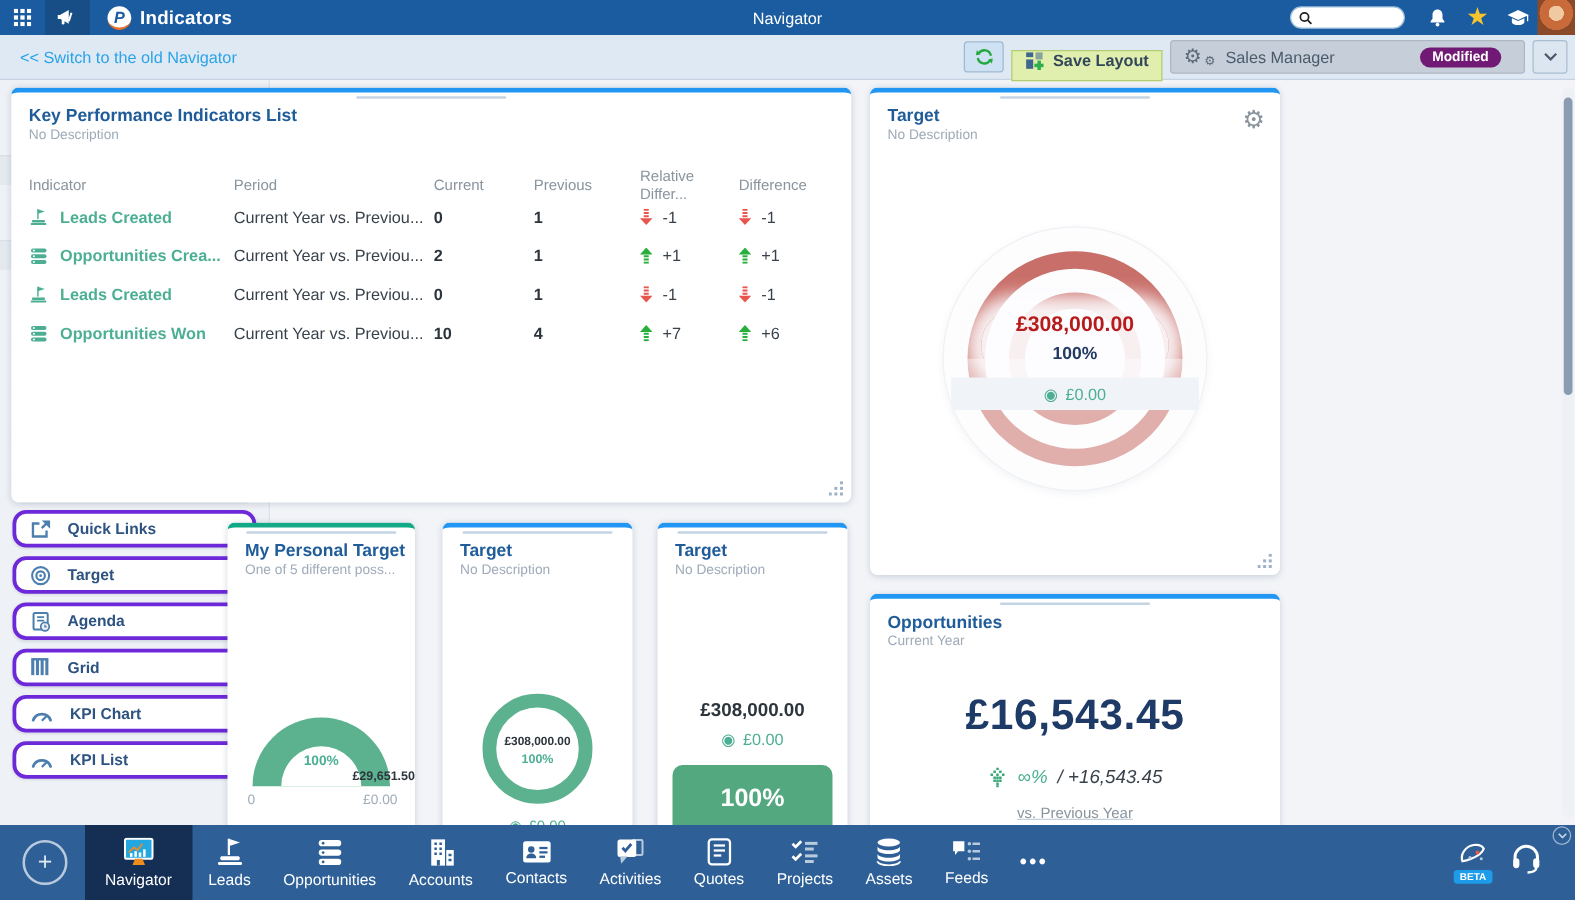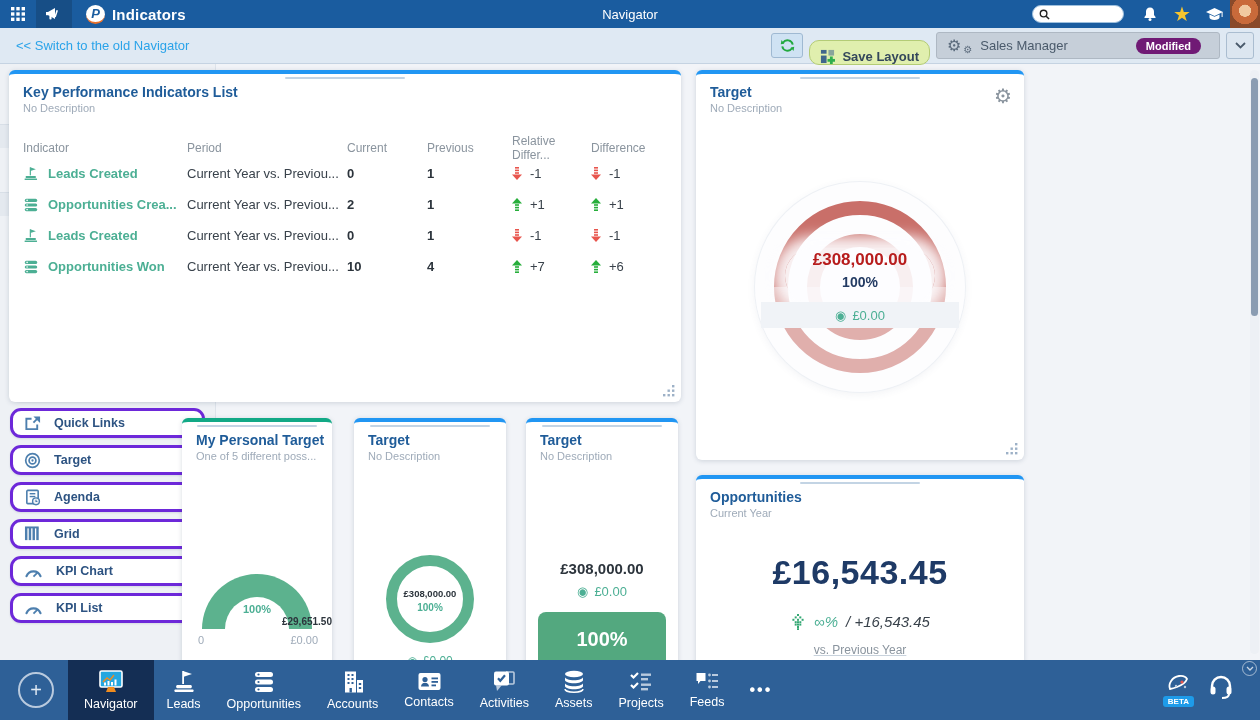--- a/index.html
+++ b/index.html
@@ -27,22 +27,22 @@
   .tb-avatar { width:30px; height:28px; background:
       radial-gradient(circle at 50% 38%, #f0c9a0 0 26%, #c96a3a 27% 58%, #8a4a2a 59% 100%); cursor:pointer; }
 
   
   .subheader { position:absolute; top:28px; left:0; width:100%; height:36px; background:#dfe9f3;
                border-bottom:1px solid #c5d3e2; display:flex; align-items:center; }
   .switch-link { margin-left:16px; color:#2aa3e9; font-size:13px; cursor:pointer; }
   .sh-right { margin-left:auto; display:flex; align-items:center; margin-right:6px; gap:6px; }
   .btn-refresh { width:32px; height:25px; background:#cfe2f3; border:1px solid #9fb9d2; border-radius:3px;
                  display:flex; align-items:center; justify-content:center; cursor:pointer; }
-  .btn-save { height:25px; background:#e0efae; border:1px solid #b4cc76; border-radius:10px;
-              display:flex; align-items:flex-end; gap:7px; padding:0 10px; cursor:pointer;
+  .btn-save { height:25px; background:#e0efae; border:1px solid #b4cc76; border-radius:0;
+              display:flex; align-items:flex-start; gap:7px; padding:0 10px; cursor:pointer;
               font-size:13px; font-weight:bold; color:#33475b;margin-top:14px; }
   .profile-wrap { display:flex; align-items:center; background:#c6cfd9; border:1px solid #aeb8c3;
                   border-radius:3px; height:27px; overflow:hidden; }
   .profile-main { display:flex; align-items:center; gap:8px; padding:0 10px; height:100%; cursor:pointer; }
   .gear-glyph { color:#5b6b7c; font-size:16px; line-height:16px; }
   .gear-glyph-sm { color:#5b6b7c; font-size:10px; line-height:10px; margin-left:-6px; margin-top:8px; }
   .profile-name { font-size:13px; color:#4a5a6b; margin-right:60px; }
   .badge-modified { background:#701a75; color:#fff; font-size:11px; font-weight:bold;
                     border-radius:9px; padding:2px 10px; margin-right:8px; }
   .btn-chevron { width:28px; height:27px; background:#dce6f0; border:1px solid #aabdd0; border-radius:3px;
@@ -765,47 +765,56 @@
     <div class="bn-item">
       <svg width="24" height="23" viewBox="0 0 24 23">
           <path d="M16 14h5c1 0 1-1 1-1V3s0-1-1-1h-7" fill="none" stroke="#b9cade" stroke-width="1.6"></path>
           <rect x="2" y="1.5" width="15" height="14" rx="2" fill="#fff"></rect>
           <polyline points="6,8.2 8.3,10.8 13,5.2" fill="none" stroke="#2e6097" stroke-width="2.2"></polyline>
           <polygon points="4,15 10,15 5,21" fill="#b9cade"></polygon>
         </svg>
       <span class="bn-lbl">Activities</span>
     </div>
 
+    <div class="bn-item">
+      <svg width="21" height="23" viewBox="0 0 21 23">
+          <rect x="2" y="1.5" width="17" height="20" rx="2.5" fill="none" stroke="#fff" stroke-width="1.8"></rect>
+          <rect x="6" y="5.5" width="9" height="1.8" fill="#fff"></rect>
+          <rect x="6" y="9.5" width="9" height="1.8" fill="#fff"></rect>
+          <rect x="6" y="13.5" width="6" height="1.8" fill="#fff"></rect>
+        </svg>
+      <span class="bn-lbl">Quotes</span>
+    </div>
+
+    <div class="bn-item">
+      <svg width="24" height="22" viewBox="0 0 24 22">
+          <g stroke="#fff" stroke-width="2.2" fill="none">
+            <polyline points="2,4 4.5,6.5 9,2"></polyline>
+            <polyline points="2,14 4.5,16.5 9,12"></polyline>
+          </g>
+          <g fill="#b9cade">
+            <rect x="12" y="2.5" width="10" height="2.4"></rect>
+            <rect x="12" y="7" width="7" height="2.4"></rect>
+            <rect x="12" y="12.5" width="10" height="2.4"></rect>
+            <rect x="12" y="17" width="7" height="2.4"></rect>
+          </g>
+        </svg>
+      <span class="bn-lbl">Projects</span>
+    </div>
 
     <div class="bn-item">
       <svg width="24" height="23" viewBox="0 0 24 23">
           <g fill="#fff">
             <ellipse cx="12" cy="4" rx="9" ry="3.2"></ellipse>
             <path d="M3 7c0 1.8 4 3.2 9 3.2s9-1.4 9-3.2v3c0 1.8-4 3.2-9 3.2s-9-1.4-9-3.2z"></path>
             <path d="M3 13c0 1.8 4 3.2 9 3.2s9-1.4 9-3.2v3c0 1.8-4 3.2-9 3.2s-9-1.4-9-3.2z"></path>
             <path d="M3 19c0 1.8 4 3.2 9 3.2s9-1.4 9-3.2" fill="none" stroke="#fff" stroke-width="1.4"></path>
           </g>
         </svg>
       <span class="bn-lbl">Assets</span>
-    </div>
-
-    <div class="bn-item">
-      <svg width="24" height="22" viewBox="0 0 24 22">
-          <g stroke="#fff" stroke-width="2.2" fill="none">
-            <polyline points="2,4 4.5,6.5 9,2"></polyline>
-            <polyline points="2,14 4.5,16.5 9,12"></polyline>
-          </g>
-          <g fill="#b9cade">
-            <rect x="12" y="2.5" width="10" height="2.4"></rect>
-            <rect x="12" y="7" width="7" height="2.4"></rect>
-            <rect x="12" y="12.5" width="10" height="2.4"></rect>
-            <rect x="12" y="17" width="7" height="2.4"></rect>
-          </g>
-        </svg>
-      <span class="bn-lbl">Projects</span>
     </div>
 
     <div class="bn-item">
       <svg width="24" height="21" viewBox="0 0 24 21">
           <path d="M1.5 2h9v8h-5l-2.5 3v-3h-1.5z" fill="#fff"></path>
           <g fill="#b9cade">
             <circle cx="14.5" cy="4" r="1.4"></circle>
             <rect x="17" y="3" width="6" height="2"></rect>
             <circle cx="14.5" cy="10" r="1.4"></circle>
             <rect x="17" y="9" width="6" height="2"></rect>

